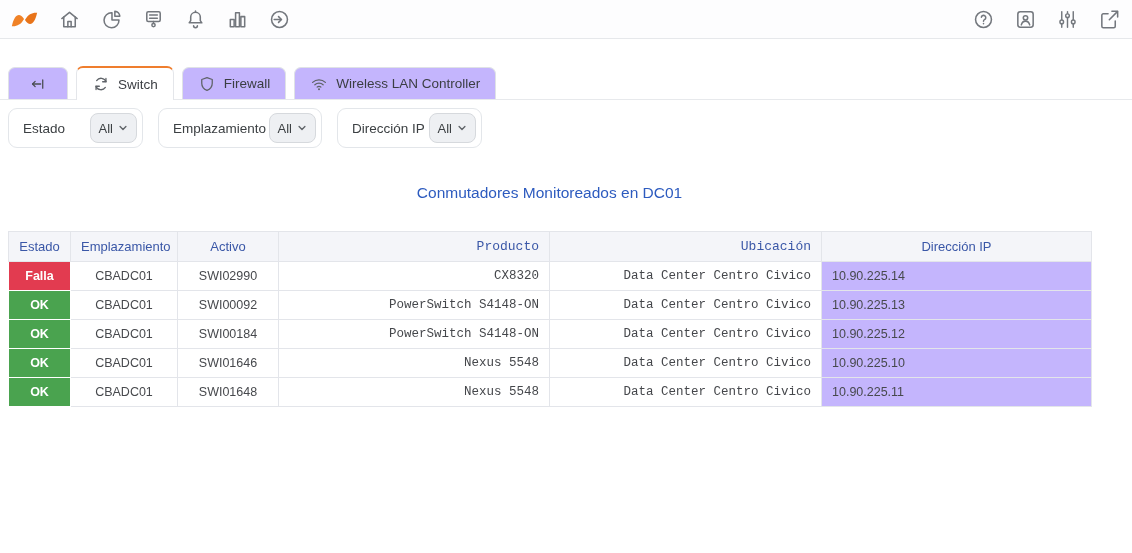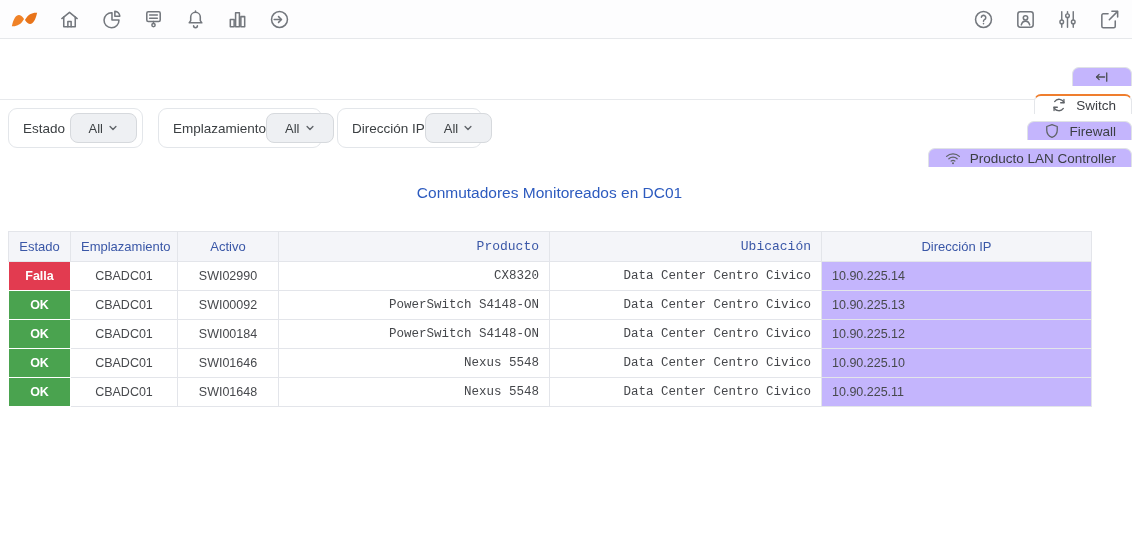--- a/index.html
+++ b/index.html
@@ -20,21 +20,21 @@
   .logo { width:27px; height:21px; margin-right:20px; cursor:pointer; }
   .icon-group { display:flex; align-items:center; gap:19px; color:#73777d; }
   .icon-btn { width:23px; height:23px; cursor:pointer; color:#73777d; }
   .icon-btn svg { width:23px; height:23px; }
   .spacer { flex:1; }
 
   
   .tabbar {
     display:flex; align-items:flex-end; gap:8px;
     margin-top:28px; padding-left:8px;
-    border-bottom:1px solid #e7e9ec; height:33px;flex-direction:column;
+    border-bottom:1px solid #e7e9ec; height:33px;
   }
   .tab {
     display:flex; align-items:center; justify-content:center; gap:8px;
     height:32px; padding:0 15px;
     background:#c4b5fd; border:1px solid #dfe2e6; border-bottom:none;
     border-radius:7px 7px 0 0;
     font-size:13.5px; font-weight:500; color:#3b3e43;
     cursor:pointer; white-space:nowrap;
   }
   .tab svg { width:18px; height:18px; color:#5f6368; }
@@ -48,21 +48,21 @@
   
   .filters { display:flex; gap:15px; margin-top:8px; padding-left:8px; }
   .filter-box {
     display:flex; align-items:center; justify-content:space-between;
     height:40px; padding:0 5px 0 14px;
     border:1px solid #e3e6ea; border-radius:9px; background:#fff;
   }
   .filter-box.w1 { width:135px; } .filter-box.w2 { width:164px; } .filter-box.w3 { width:145px; }
   .filter-label { font-size:13.5px; font-weight:500; color:#3c4043; white-space:nowrap; }
   .all-btn {
-    display:flex; align-items:center; gap:5px; height:30px; padding:0 18px;
+    display:flex; align-items:center; gap:5px; height:30px; padding:0 8px;
     background:#eef0f3; border:1px solid #d6d9dd; border-radius:8px;
     font-size:13px; color:#3c4043; cursor:pointer; white-space:nowrap;
   }
   .all-btn svg { width:10px; height:10px; color:#5f6368; }
 
   
   .page-title {
     width:1083px; margin:36px 0 0 8px; text-align:center;
     color:var(--title-blue); font-size:15.5px; font-weight:400;
   }
@@ -199,21 +199,21 @@
     </svg>
     <span>Firewall</span>
   </div>
   <div class="tab">
     <svg viewBox="0 0 24 24" fill="none" stroke="currentColor" stroke-width="1.7" stroke-linecap="round">
       <path d="M3.5 9.8 a12.3 12.3 0 0 1 17 0"></path>
         <path d="M6.5 13 a8 8 0 0 1 11 0"></path>
         <path d="M9.6 16.1 a4 4 0 0 1 4.8 0"></path>
       <circle cx="12" cy="19" r="1.3" fill="currentColor" stroke="none"></circle>
     </svg>
-    <span>Producto LAN Controller</span>
+    <span>Wireless LAN Controller</span>
   </div>
 </nav>
 
 <section class="filters">
   <div class="filter-box w1">
     <span class="filter-label">Estado</span>
     <button class="all-btn">
       <span>All</span>
       <svg viewBox="0 0 12 12" fill="none" stroke="currentColor" stroke-width="1.6" stroke-linecap="round" stroke-linejoin="round">
           <path d="M2.5 4.2 L6 7.8 L9.5 4.2"></path>

